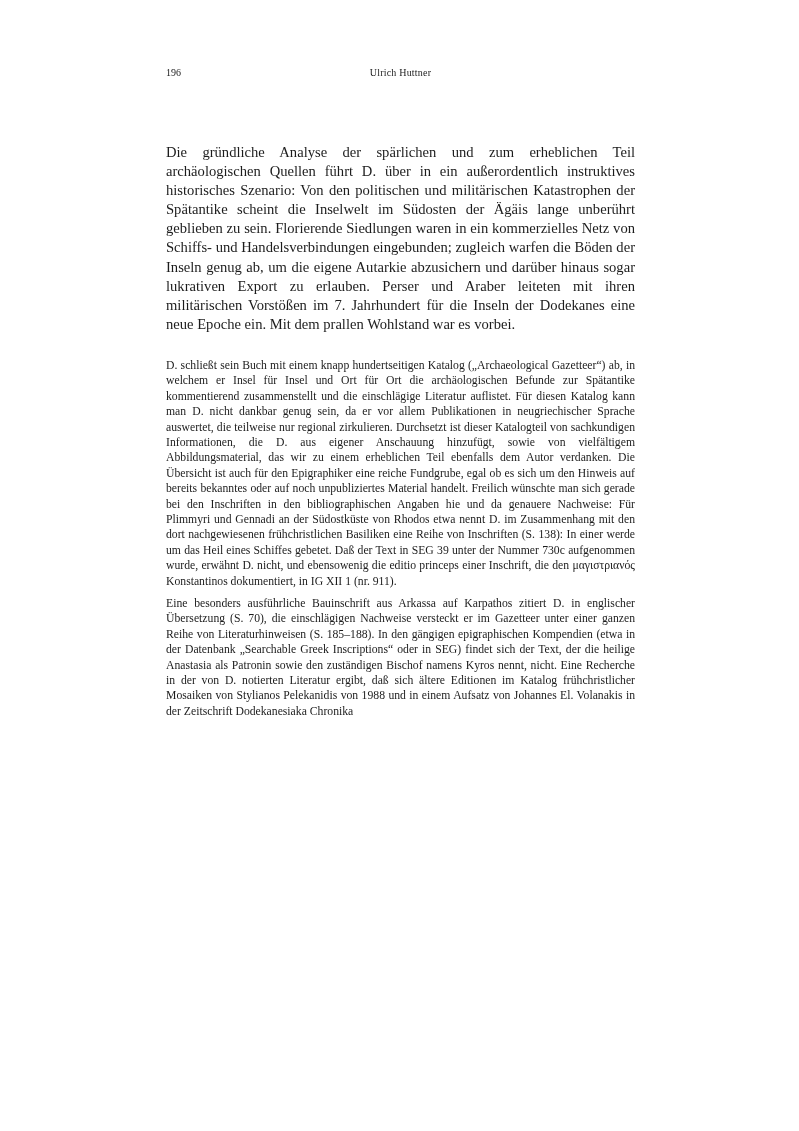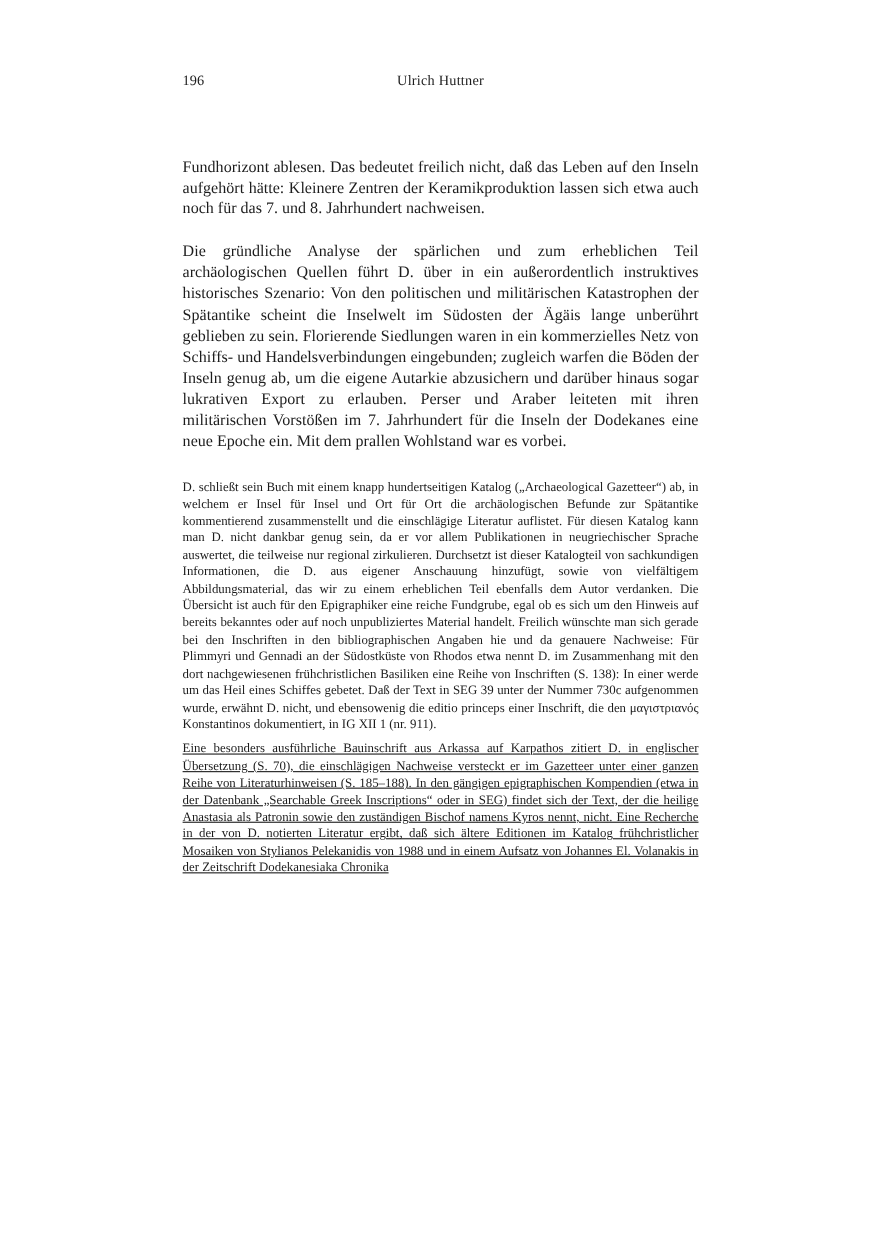--- a/index.html
+++ b/index.html
@@ -26,21 +26,21 @@
   .content {
     position: absolute;
     left: 166px;
     top: 64px;
     width: 469px;
   }
   .running-head {
     position: relative;
     width: 100%;
     height: 18px;
-    font-size: 13px;
+    font-size: 10px;
     line-height: 18px;
     text-decoration: underline;
   }
   .page-number {
     position: absolute;
     left: 0;
     top: 0;
   }
   .head-title {
     position: absolute;
@@ -68,36 +68,34 @@
   }
   p.small {
     font-size: 11.7px;
     line-height: 15.4px;
   }
   p.large + p.small {
     margin-top: 24px;
   }
   p.small + p.small {
     margin-top: 7px;
-    text-decoration: underline;
   }
 </style>
 </head>
 <body>
 
 <div class="page">
   <div class="content">
 
     <div class="running-head">
       <span class="page-number">196</span>
       <span class="head-title">Ulrich Huttner</span>
     </div>
 
     <div class="body-text">
-      <p class="large">Fundhorizont ablesen. Das bedeutet freilich nicht, daß das Leben auf den Inseln aufgehört hätte: Kleinere Zentren der Keramikproduktion lassen sich etwa auch noch für das 7. und 8. Jahrhundert nachweisen.</p>
 
       <p class="large">Die gründliche Analyse der spärlichen und zum erheblichen Teil archäologischen Quellen führt D. über in ein außerordentlich instruktives historisches Szenario: Von den politischen und militärischen Katastrophen der Spätantike scheint die Inselwelt im Südosten der Ägäis lange unberührt geblieben zu sein. Florierende Siedlungen waren in ein kommerzielles Netz von Schiffs- und Handelsverbindungen eingebunden; zugleich warfen die Böden der Inseln genug ab, um die eigene Autarkie abzusichern und darüber hinaus sogar lukrativen Export zu erlauben. Perser und Araber leiteten mit ihren militärischen Vorstößen im 7. Jahrhundert für die Inseln der Dodekanes eine neue Epoche ein. Mit dem prallen Wohlstand war es vorbei.</p>
 
       <p class="small">D. schließt sein Buch mit einem knapp hundertseitigen Katalog („Archaeological Gazetteer“) ab, in welchem er Insel für Insel und Ort für Ort die archäologischen Befunde zur Spätantike kommentierend zusammenstellt und die einschlägige Literatur auflistet. Für diesen Katalog kann man D. nicht dankbar genug sein, da er vor allem Publikationen in neugriechischer Sprache auswertet, die teilweise nur regional zirkulieren. Durchsetzt ist dieser Katalogteil von sachkundigen Informationen, die D. aus eigener Anschauung hinzufügt, sowie von vielfältigem Abbildungsmaterial, das wir zu einem erheblichen Teil ebenfalls dem Autor verdanken. Die Übersicht ist auch für den Epigraphiker eine reiche Fundgrube, egal ob es sich um den Hinweis auf bereits bekanntes oder auf noch unpubliziertes Material handelt. Freilich wünschte man sich gerade bei den Inschriften in den bibliographischen Angaben hie und da genauere Nachweise: Für Plimmyri und Gennadi an der Südostküste von Rhodos etwa nennt D. im Zusammenhang mit den dort nachgewiesenen frühchristlichen Basiliken eine Reihe von Inschriften (S. 138): In einer werde um das Heil eines Schiffes gebetet. Daß der Text in SEG 39 unter der Nummer 730c aufgenommen wurde, erwähnt D. nicht, und ebensowenig die editio princeps einer Inschrift, die den μαγιστριανός Konstantinos dokumentiert, in IG XII 1 (nr. 911).</p>
 
       <p class="small">Eine besonders ausführliche Bauinschrift aus Arkassa auf Karpathos zitiert D. in englischer Übersetzung (S. 70), die einschlägigen Nachweise versteckt er im Gazetteer unter einer ganzen Reihe von Literaturhinweisen (S. 185–188). In den gängigen epigraphischen Kompendien (etwa in der Datenbank „Searchable Greek Inscriptions“ oder in SEG) findet sich der Text, der die heilige Anastasia als Patronin sowie den zuständigen Bischof namens Kyros nennt, nicht. Eine Recherche in der von D. notierten Literatur ergibt, daß sich ältere Editionen im Katalog frühchristlicher Mosaiken von Stylianos Pelekanidis von 1988 und in einem Aufsatz von Johannes El. Volanakis in der Zeitschrift Dodekanesiaka Chronika</p>
     </div>
 
   </div>
 </div>

